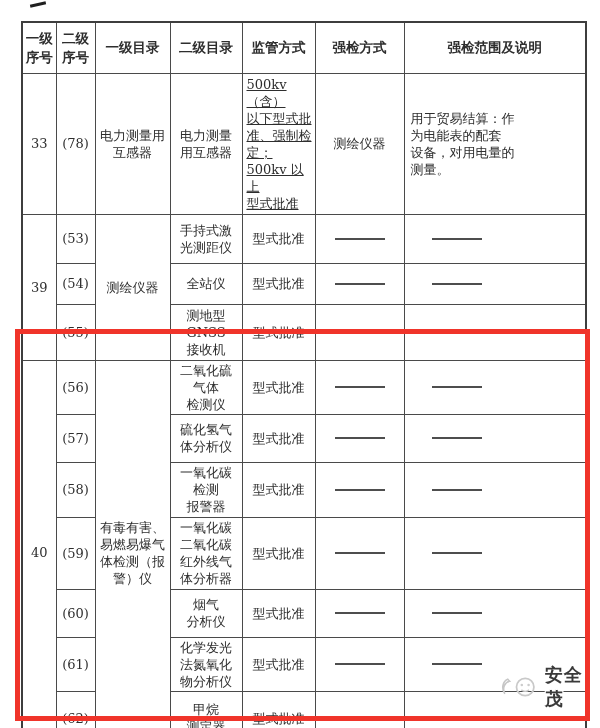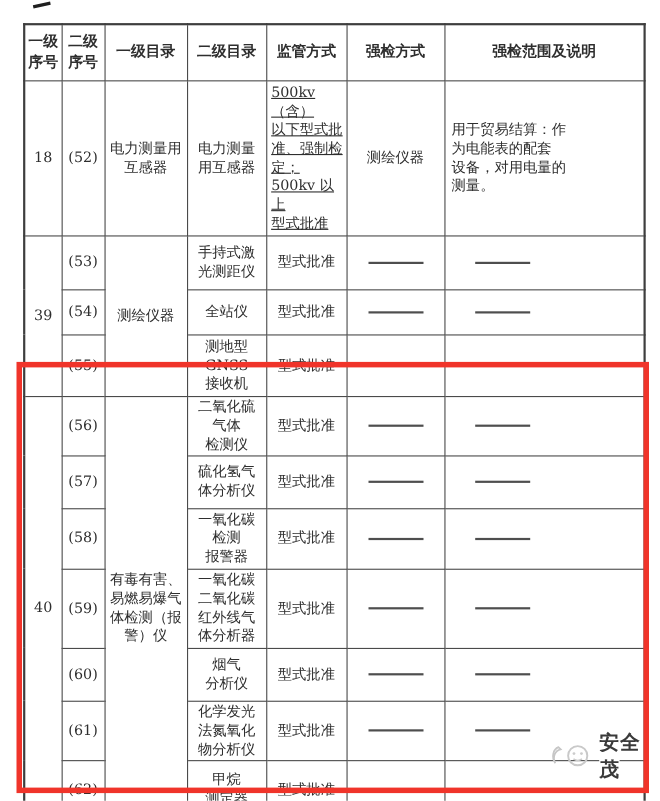--- a/index.html
+++ b/index.html
@@ -71,22 +71,22 @@
         <th>一级目录</th>
         <th>二级目录</th>
         <th>监管方式</th>
         <th>强检方式</th>
         <th>强检范围及说明</th>
       </tr>
     </thead>
     <tbody>
 
       <tr style="height:107px">
-        <td>18</td>
-        <td>(52)</td>
+        <td>33</td>
+        <td>(78)</td>
         <td>电力测量用
 互感器</td>
         <td>电力测量
 用互感器</td>
         <td class="l">500kv（含）
 以下型式批
 准、强制检
 定；
 500kv 以上
 型式批准</td>

